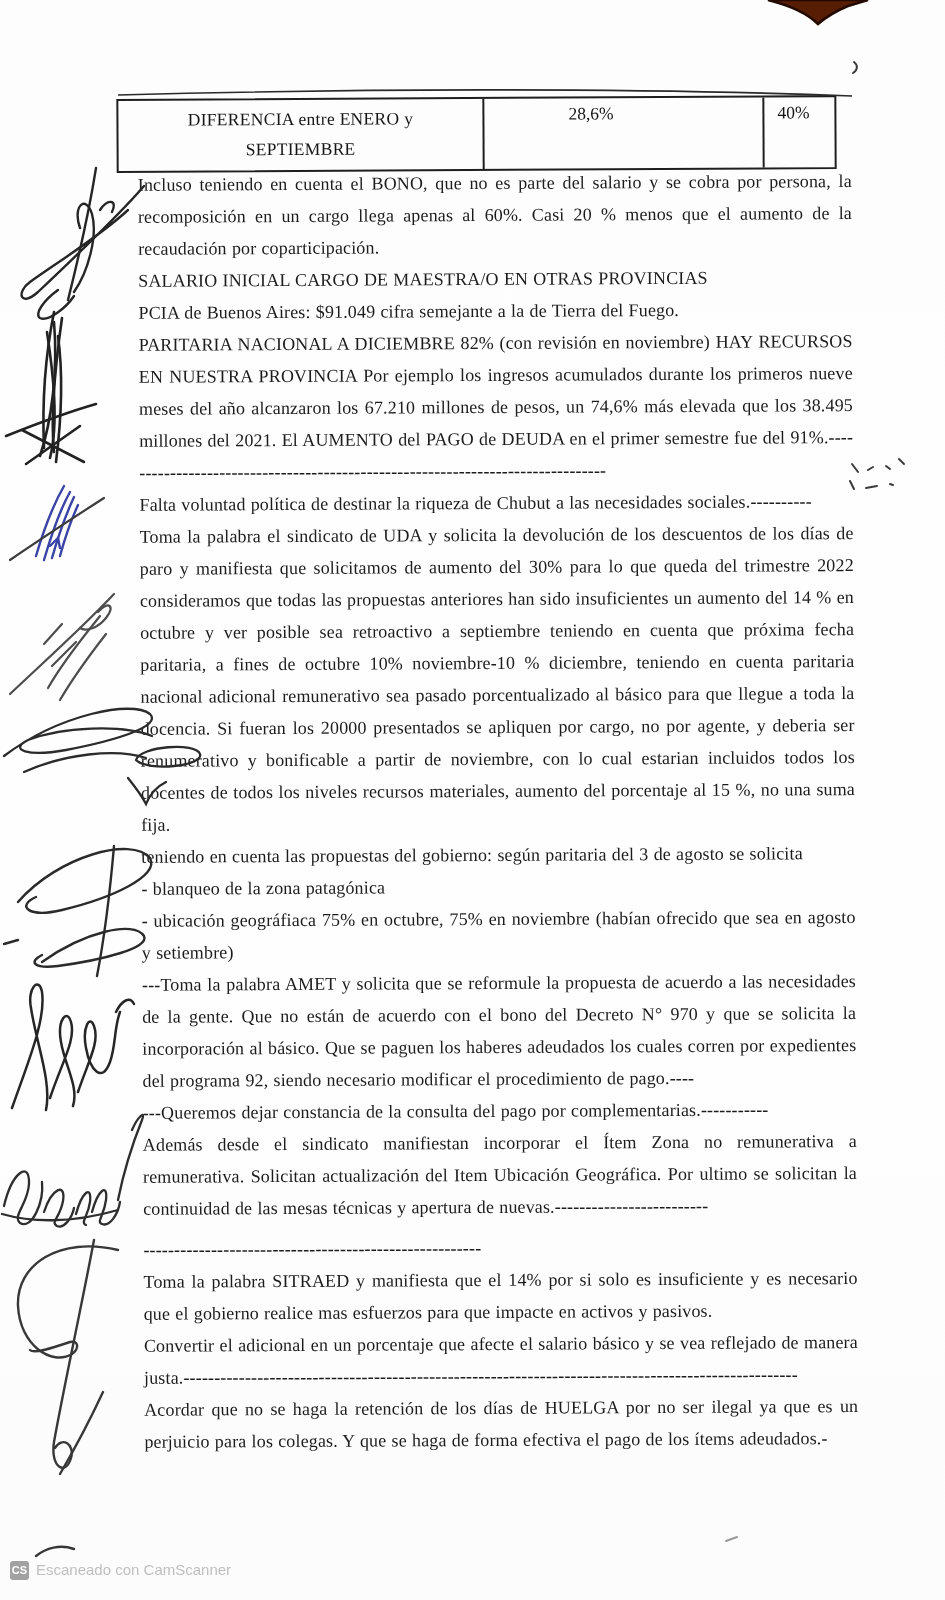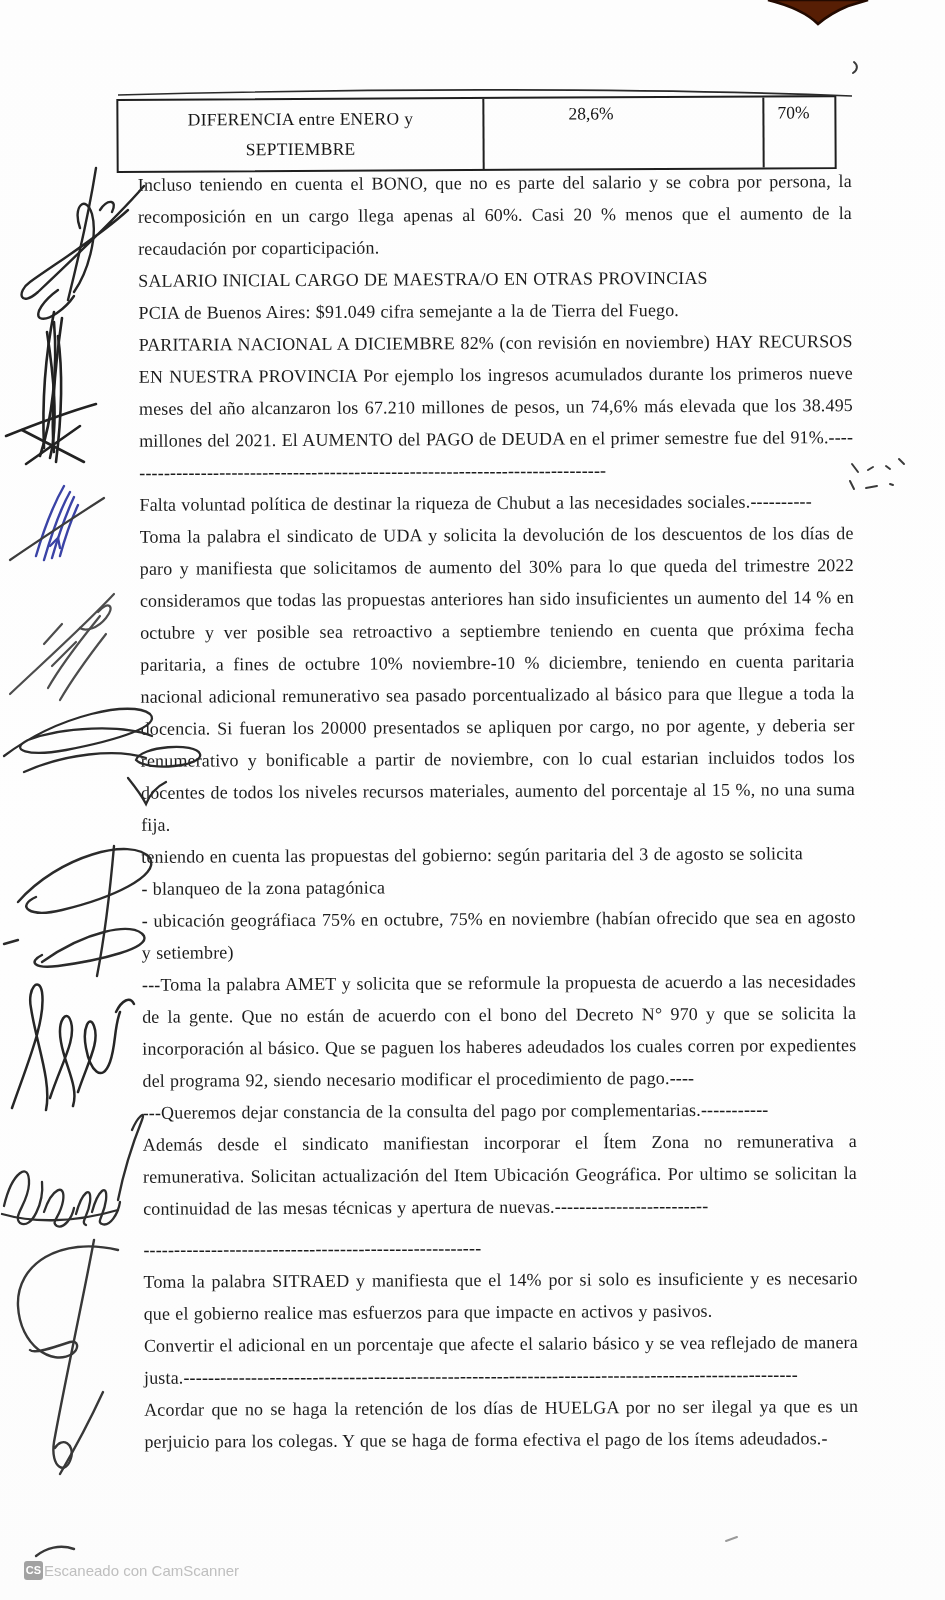--- a/index.html
+++ b/index.html
@@ -30,21 +30,21 @@
     font:18px/32px "Liberation Serif",serif;
     color:#1c1c1c;letter-spacing:.15px;
     word-spacing:.5px;
   }
   .doc p.sep{margin-top:9px;}
 
   
   .ink-overlay{position:absolute;left:0;top:0;pointer-events:none;}
 
   
-  .footer{position:absolute;left:24px;top:1561px;display:flex;align-items:center;gap:1px;}
+  .footer{position:absolute;left:10px;top:1561px;display:flex;gap:7px;}
   .cs-badge{
     width:19px;height:19px;border-radius:3px;background:#a2a2a2;
     color:#ffffff;font:bold 11px/19px "Liberation Sans",sans-serif;text-align:center;
   }
   .cs-text{color:#bfbfbf;font:15px "Liberation Sans",sans-serif;}
 </style>
 </head>
 <body>
 
 <div class="page">
@@ -53,21 +53,21 @@
 
     <div class="sum-table">
       <div class="t-c1">
         <div class="t-line">DIFERENCIA entre  ENERO y</div>
         <div class="t-line">SEPTIEMBRE</div>
       </div>
       <div class="t-c2">
         <div class="t-val">28,6%</div>
       </div>
       <div class="t-c3">
-        <div class="t-val">70%</div>
+        <div class="t-val">40%</div>
       </div>
     </div>
 
     <div class="doc">
       <p>Incluso teniendo en cuenta el BONO, que no es parte del salario y se cobra por persona, la recomposición en un cargo llega apenas al  60%. Casi 20 % menos que el aumento de la recaudación por coparticipación.</p>
       <p>SALARIO INICIAL CARGO DE MAESTRA/O EN OTRAS PROVINCIAS</p>
       <p>PCIA de Buenos Aires: $91.049 cifra semejante a la de Tierra del Fuego.</p>
       <p>PARITARIA NACIONAL    A DICIEMBRE 82% (con revisión en noviembre) HAY RECURSOS EN NUESTRA PROVINCIA Por ejemplo los ingresos acumulados durante los primeros nueve meses del año alcanzaron los 67.210 millones de pesos, un 74,6% más elevada que los 38.495 millones del 2021. El AUMENTO del PAGO de DEUDA en el primer semestre fue del 91%.--------------------------------------------------------------------------------</p>
       <p>Falta voluntad política de destinar la riqueza de Chubut a las  necesidades sociales.----------</p>
       <p>Toma la palabra el sindicato de UDA y solicita la devolución de los descuentos de los días de paro y manifiesta que solicitamos de aumento del 30% para lo que queda del trimestre 2022 consideramos que todas las propuestas anteriores han sido insuficientes un aumento del 14 % en  octubre y ver posible sea retroactivo a septiembre  teniendo en cuenta que próxima fecha paritaria, a fines de octubre 10% noviembre-10 % diciembre, teniendo en cuenta paritaria nacional adicional remunerativo sea pasado porcentualizado  al básico para que llegue a toda la docencia. Si fueran los 20000 presentados se apliquen por cargo,  no por agente, y deberia ser renumerativo y bonificable a partir de noviembre, con lo cual estarian incluidos todos los  docentes de todos los niveles recursos materiales, aumento del porcentaje al 15 %, no una suma fija.</p>

